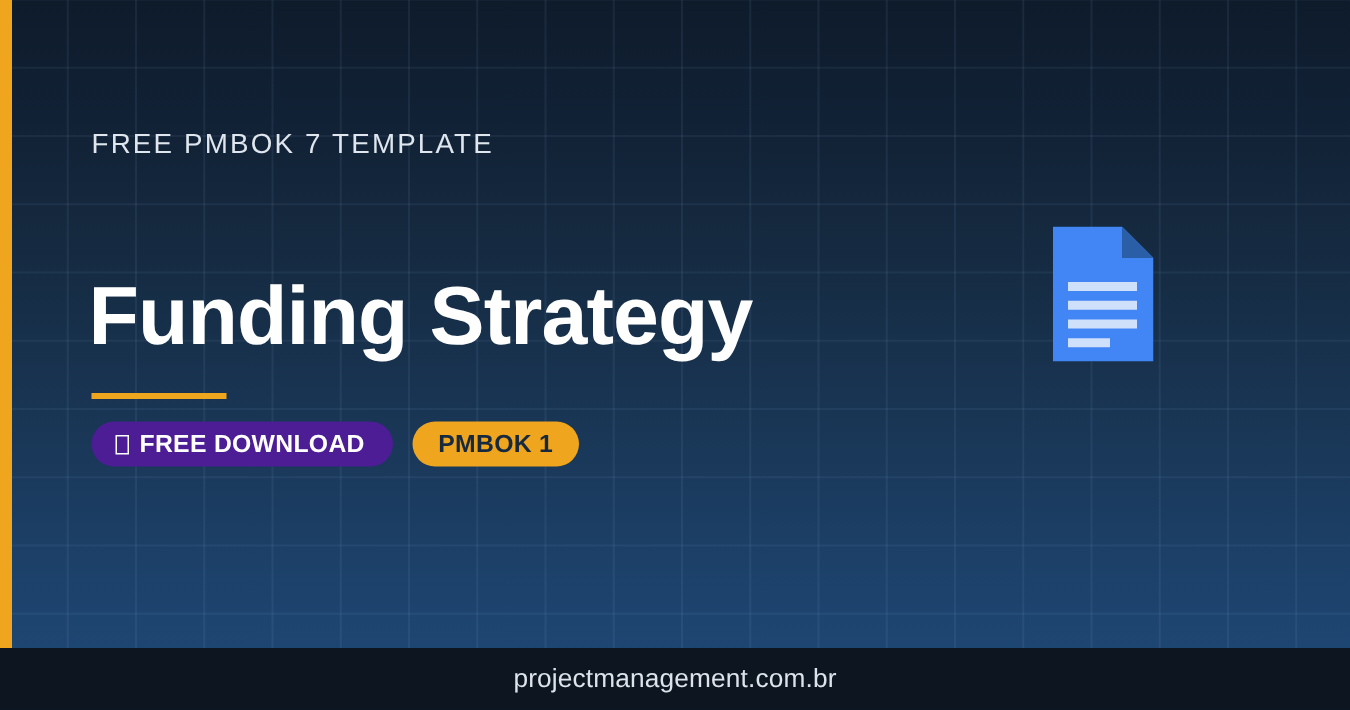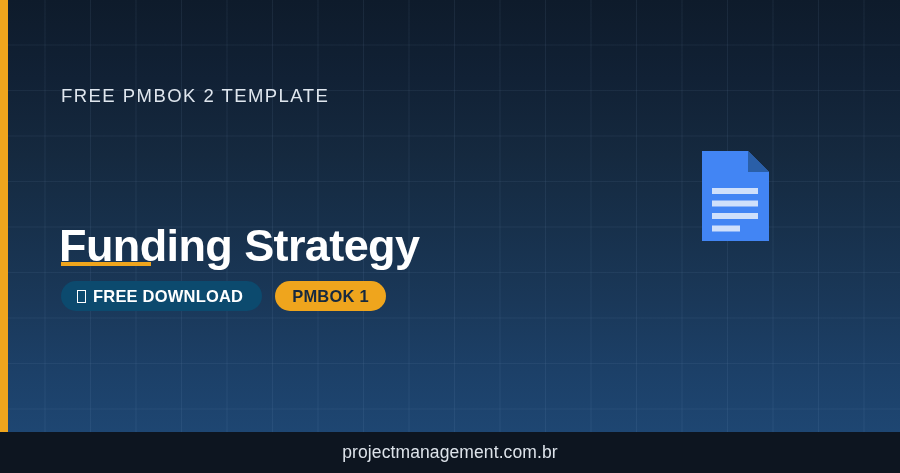--- a/index.html
+++ b/index.html
@@ -69,27 +69,26 @@
     font-weight: 400;
     letter-spacing: 1.45px;
     color: #dfe6ee;
     white-space: nowrap;
   }
 
   .title {
     position: absolute;
     top: 183px;
     left: -2px;
-    font-size: 45px;
+    font-size: 55px;
     font-weight: 700;
     letter-spacing: -0.6px;
     color: #ffffff;
     white-space: nowrap;
     line-height: 1;
-    margin-top: 40px;
   }
 
   .accent-rule {
     position: absolute;
     top: 262px;
     left: 0;
     width: 90px;
     height: 4px;
     background: #efa51d;
   }
@@ -108,21 +107,21 @@
     gap: 7px;
     height: 30px;
     box-sizing: border-box;
     border-radius: 15px;
     font-size: 16.5px;
     font-weight: 700;
     letter-spacing: 0.2px;
     white-space: nowrap;
   }
   .badge-download {
-    background: #0c4a6e;
+    background: #4c1d95;
     color: #ffffff;
     padding: 0 19px 0 16px;
   }
   .badge-version {
     background: #efa51d;
     color: #16293f;
     padding: 0 17px;
   }
   
   .tofu {
@@ -168,21 +167,21 @@
 
 <div class="banner">
 
   <div class="bg-gradient"></div>
   <div class="bg-grid"></div>
 
   <div class="left-rail"></div>
 
   <div class="content">
 
-    <div class="eyebrow">FREE PMBOK 2 TEMPLATE</div>
+    <div class="eyebrow">FREE PMBOK 7 TEMPLATE</div>
 
     <div class="title">Funding Strategy</div>
 
     <div class="accent-rule"></div>
 
     <div class="badges">
 
       <div class="badge badge-download">
         <span class="tofu"></span>
         <span>FREE DOWNLOAD</span>

